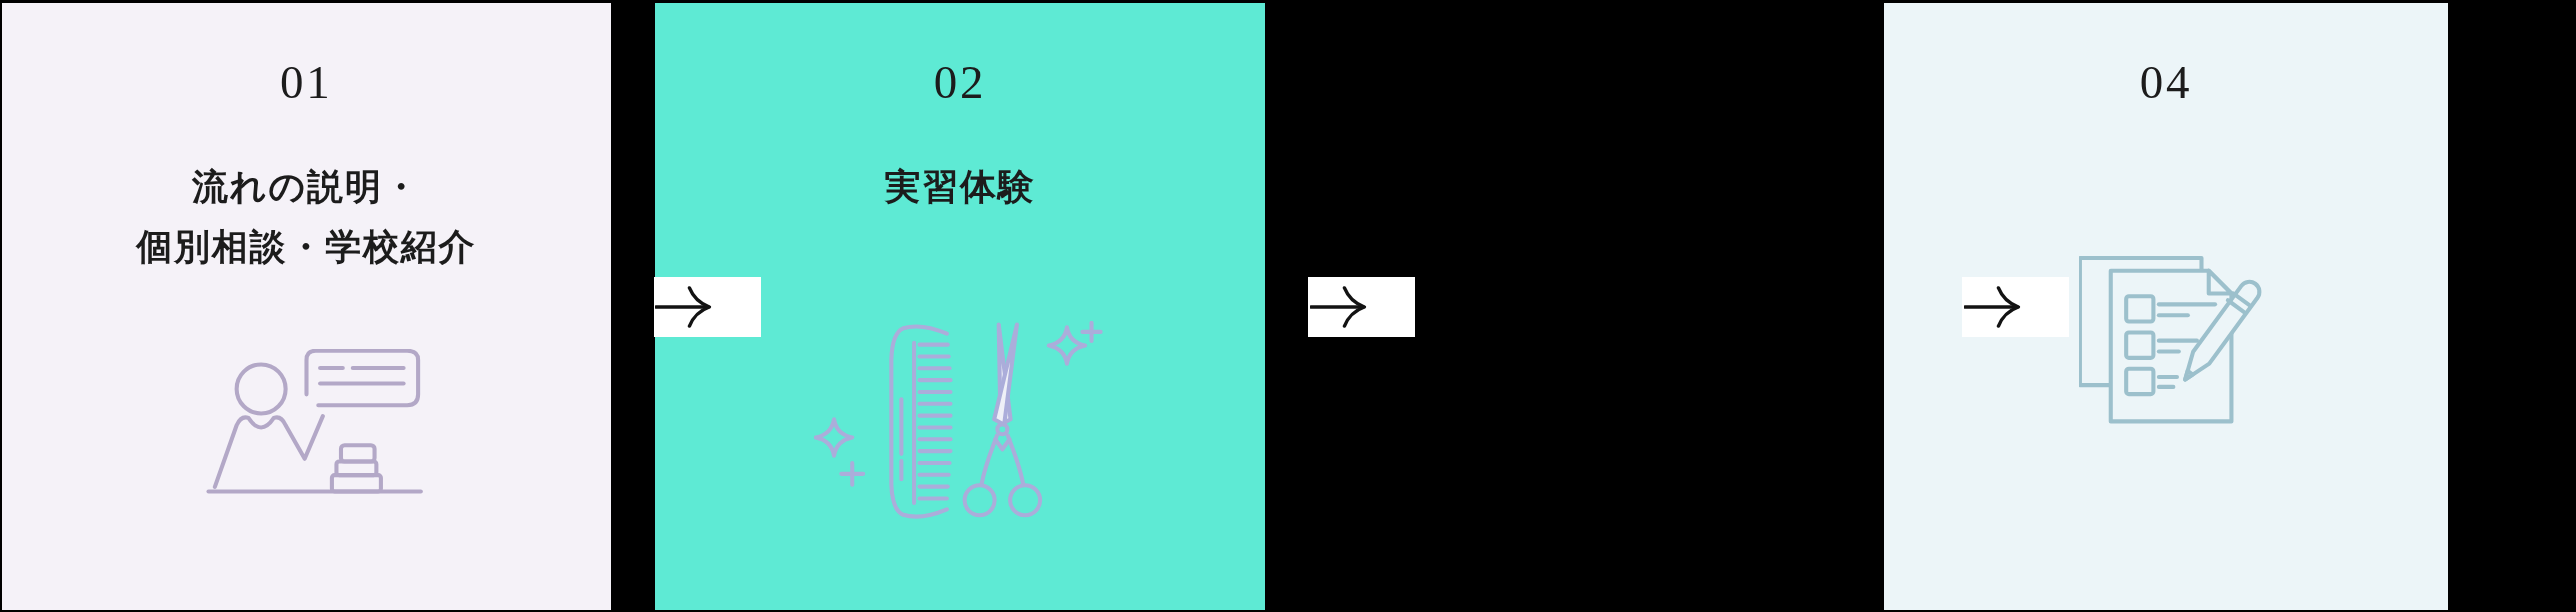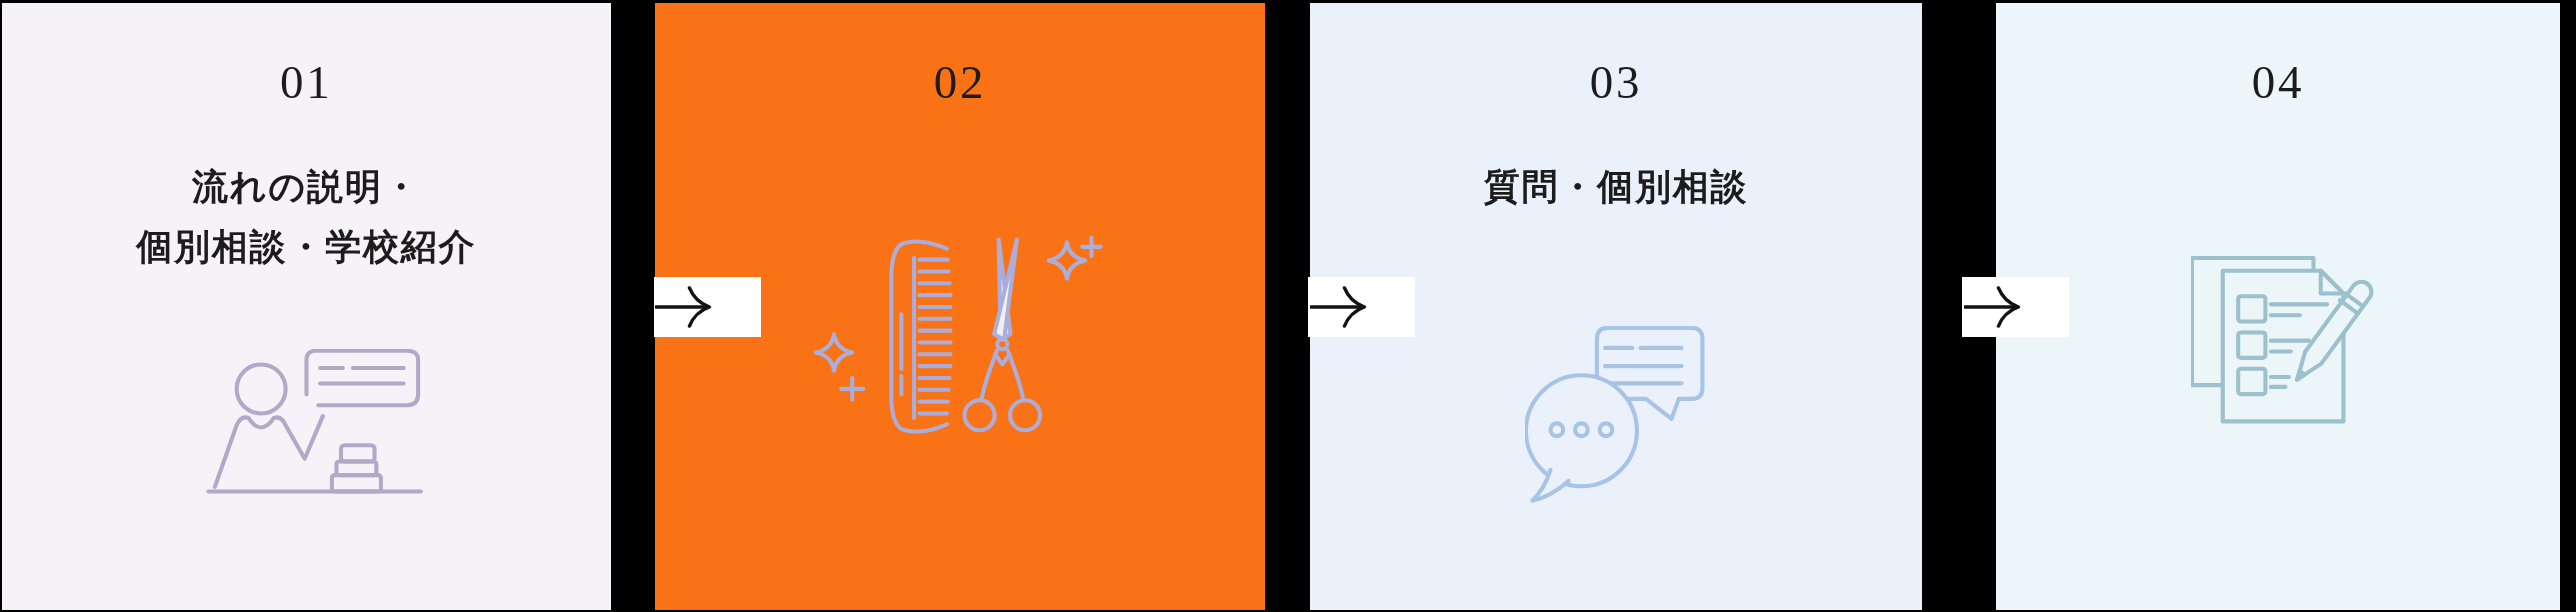--- a/index.html
+++ b/index.html
@@ -5,21 +5,21 @@
   html,body{margin:0;padding:0;}
   body{width:2576px;height:613px;overflow:hidden;
        font-family:"Liberation Sans","DejaVu Sans",sans-serif;}
   .canvas{position:relative;width:2576px;height:613px;background:#000;}
 
   .card{position:absolute;top:2.7px;height:607px;display:flex;flex-direction:column;
         align-items:center;}
   .card.c1{left:1.8px;width:609px;}
   .card.c2{left:655px;width:610px;}
   .card.c3{left:1310px;width:612px;}
-  .card.c4{left:1996px;width:564px;}
+  .card.c4{left:1884px;width:564px;}
 
   .step-number{margin-top:56px;font-family:"Liberation Serif","DejaVu Serif",serif;
         font-size:47px;line-height:1;letter-spacing:2.7px;font-weight:400;}
   .step-title{margin-top:51px;text-align:center;font-size:36px;line-height:60px;
         letter-spacing:1.8px;font-weight:700;}
   .title-line{min-height:60px;}
   .icon-wrap{flex:1;display:flex;align-items:center;justify-content:center;
         padding-bottom:42px;}
   .icon-wrap svg{display:block;}
   svg .stroke{fill:none;stroke:currentColor;stroke-width:4.5;
@@ -59,22 +59,26 @@
 
         <rect class="stroke" x="173" y="106" width="37" height="18" rx="4"></rect>
         <rect class="stroke" x="168" y="124" width="44" height="15" rx="3"></rect>
         <rect class="stroke" x="163" y="139" width="54" height="18" rx="3"></rect>
 
         <path class="stroke" d="M27,157 H261"></path>
       </svg>
     </div>
   </div>
 
-  <div class="card c2" style="background: #f97316; --card-bg: #eef0f7; color: rgb(28, 28, 28); justify-content: center;">
+  <div class="card c2" style="background: #5eead4; --card-bg: #eef0f7; color: rgb(28, 28, 28); justify-content: center;">
     <div class="step-number">02</div>
+    <div class="step-title">
+      <div class="title-line">実習体験</div>
+      <div class="title-line"></div>
+    </div>
     <div class="icon-wrap" style="color: rgb(171, 173, 218);">
       <svg width="293" height="202" viewBox="0 0 322 222">
 
         <path class="stroke" d="M22,108 C24,120 32,126 42,128 C32,130 24,136 22,148 C20,136 12,130 2,128 C12,126 20,120 22,108 Z"></path>
         <path class="stroke" d="M42,156 V180"></path>
         <path class="stroke" d="M30,168 H54"></path>
 
         <path class="stroke" d="M146,14 Q118,2 98,8 Q86,13 85,42 L85,180 Q86,208 98,213 Q118,219 146,207"></path>
         <path class="stroke" d="M110,24 V200"></path>
         <path class="stroke" d="M96,86 V146"></path>
@@ -103,43 +107,20 @@
         <circle class="stroke" cx="232" cy="197" r="16.5"></circle>
         <circle class="stroke" cx="207" cy="119" r="5.5"></circle>
 
         <path class="stroke" d="M278,7 C280,19 288,25 298,27 C288,29 280,35 278,47 C276,35 268,29 258,27 C268,25 276,19 278,7 Z"></path>
         <path class="stroke" d="M305,2 V22"></path>
         <path class="stroke" d="M295,12 H315"></path>
       </svg>
     </div>
   </div>
 
-  <div class="card c3" style="background: rgb(234, 241, 250); --card-bg: #eaf1fa; color: rgb(28, 28, 28);">
-    <div class="step-number">03</div>
-    <div class="step-title">
-      <div class="title-line">質問・個別相談</div>
-      <div class="title-line"></div>
-    </div>
-    <div class="icon-wrap" style="color: rgb(167, 195, 230);">
-      <svg width="182" height="193" viewBox="0 0 200 212">
-
-        <path class="stroke" d="M91,2 H183 Q195,2 195,14 V68 Q195,80 183,80 H169 L161,102 L133,80 H91 Q79,80 79,68 V14 Q79,2 91,2 Z"></path>
-        <path class="stroke" d="M88,24 H118"></path>
-        <path class="stroke" d="M127,24 H172"></path>
-        <path class="stroke" d="M88,44 H172"></path>
-        <path class="stroke" d="M88,63 H172"></path>
-
-        <circle class="maskfill" cx="62" cy="115" r="61"></circle>
-        <path class="maskfill" d="M28,158 Q22,178 8,192 Q28,188 48,170"></path>
-        <circle class="stroke" cx="35" cy="114" r="7"></circle>
-        <circle class="stroke" cx="62" cy="114" r="7"></circle>
-        <circle class="stroke" cx="89" cy="114" r="7"></circle>
-      </svg>
-    </div>
-  </div>
 
   <div class="card c4" style="background: rgb(236, 245, 248); --card-bg: #ecf5f8; color: rgb(28, 28, 28);">
     <div class="step-number">04</div>
     <div class="icon-wrap" style="color: rgb(156, 192, 204);">
       <svg width="186" height="182" viewBox="0 0 205 200" style="margin-left:12.7px;">
 
         <rect class="stroke" x="1" y="13" width="134" height="140"></rect>
 
         <path class="maskfill" d="M35,27 H143 L168,52 V193 H35 Z"></path>
         <path class="maskfill" d="M143,27 V52 H168 Z"></path>

